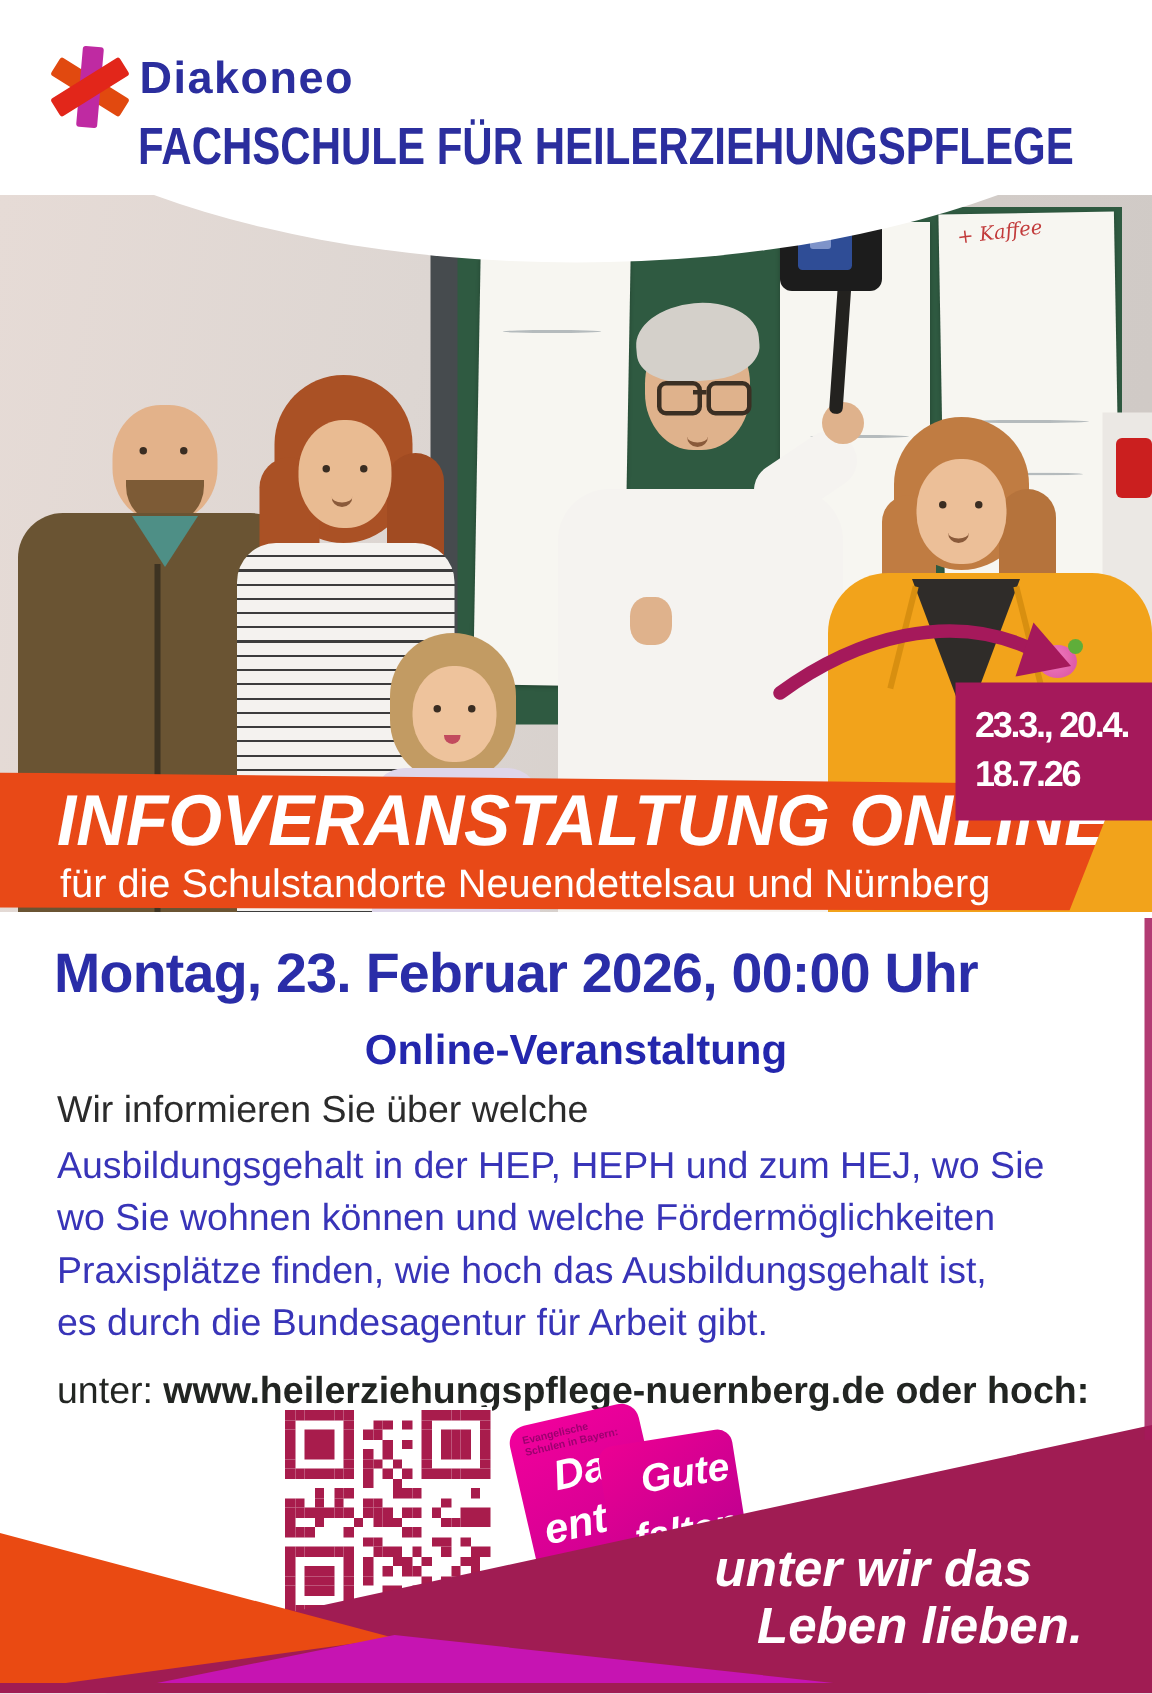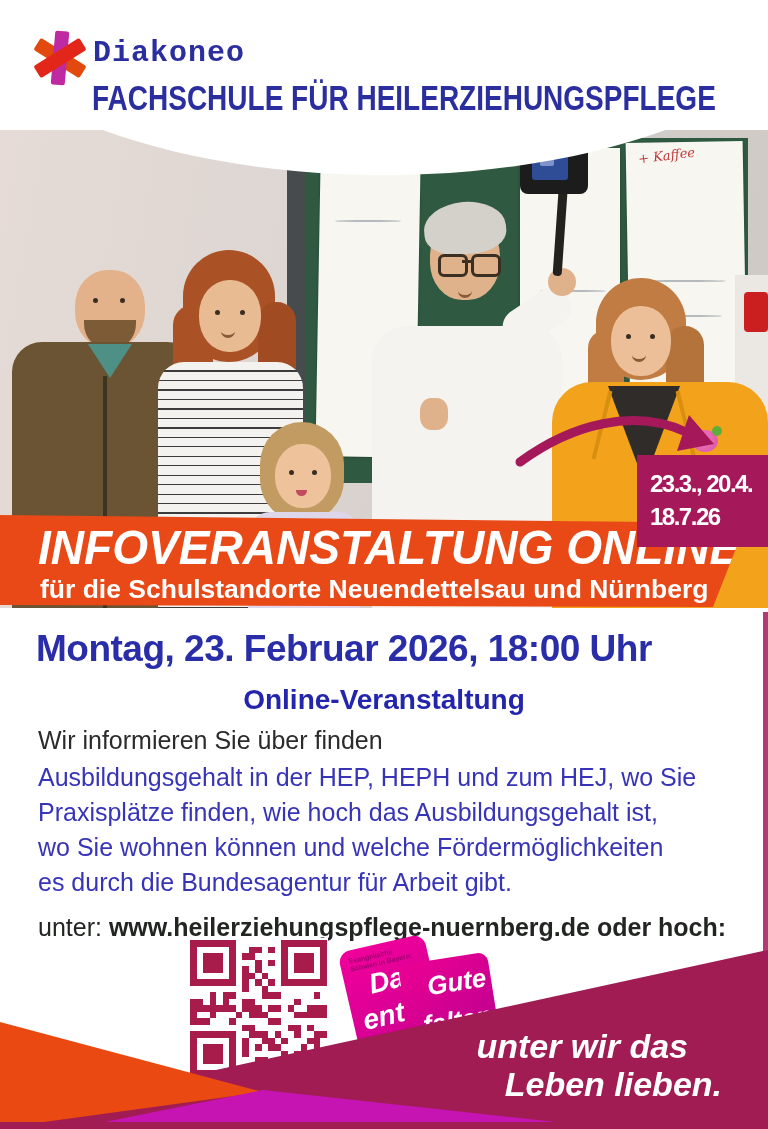--- a/index.html
+++ b/index.html
@@ -6,21 +6,21 @@
   .poster{position:relative;width:768px;height:1129px;background:#fff;overflow:hidden;
           font-family:"Liberation Sans",sans-serif;}
   i.s{position:absolute;display:block;}
 
   
   .logo{position:absolute;left:30px;top:28px;width:60px;height:60px;}
   .logo .bar{position:absolute;left:23px;top:3px;width:14px;height:54px;border-radius:2px;}
   .bar-orange{transform:rotate(-58deg);background:#e1490f;}
   .bar-magenta{transform:rotate(5deg);background:#bf2aa2;}
   .bar-red{transform:rotate(58deg);background:#e2261a;}
-  .brand{position:absolute;left:93px;top:36px;font-size:30px;font-weight:700;color:#2b2e9e;letter-spacing:1px;font-family:Liberation Mono, monospace;}
+  .brand{position:absolute;left:93px;top:36px;font-size:30px;font-weight:700;color:#2b2e9e;letter-spacing:1px;}
   .school{position:absolute;left:92px;top:78px;font-size:35px;font-weight:700;color:#2b2e9e;white-space:nowrap;}
   .school span{display:inline-block;transform:scaleX(.8);transform-origin:left center;letter-spacing:0;}
 
   
   .photo{position:absolute;left:0;top:130px;width:768px;height:478px;overflow:hidden;z-index:1;
          background:linear-gradient(100deg,#e6dbd6 0%,#ddd6d2 35%,#d3cdc9 70%,#cfc9c5 100%);}
   .arc{position:absolute;left:-8%;top:-355px;width:116%;height:400px;background:#fff;border-radius:50%;}
   .board-frame{position:absolute;left:287px;top:8px;width:20px;height:345px;background:#464b4e;}
   .board{position:absolute;left:305px;top:8px;width:443px;height:345px;background:#2f5a41;}
   .sheet{position:absolute;background:#f7f6f1;box-shadow:0 1px 3px rgba(0,0,0,.25);}
@@ -40,21 +40,21 @@
   .arrow-svg{position:absolute;left:500px;top:396px;z-index:3;}
   .datebox{position:absolute;left:637px;top:455px;width:131px;height:92px;background:#a5195b;z-index:4;
            color:#fff;font-weight:700;font-size:24px;letter-spacing:-1.5px;line-height:33px;
            padding:12px 0 0 13px;box-sizing:border-box;}
 
   
   .banner{position:absolute;left:0;top:508px;width:768px;height:102px;background:#e84917;z-index:2;
           clip-path:polygon(0 7px,746px 15px,713px 99px,0 97px);color:#fff;}
   .banner-title{position:absolute;left:38px;top:12px;font-size:48px;font-weight:700;font-style:italic;
                 white-space:nowrap;transform:scaleX(.96);transform-origin:left center;}
-  .banner-sub{position:absolute;left:40px;top:66px;font-size:26.5px;font-weight:700;white-space:nowrap;}
+  .banner-sub{position:absolute;left:40px;top:66px;font-size:26.5px;font-weight:400;white-space:nowrap;}
 
   
   .datetime{position:absolute;left:36px;top:628px;margin:0;font-size:37px;font-weight:700;color:#2a2da8;
             letter-spacing:-.5px;white-space:nowrap;}
   .format{position:absolute;left:0;top:684px;width:768px;margin:0;text-align:center;font-size:28px;
           font-weight:700;color:#2326ad;}
   .intro{position:absolute;left:38px;top:726px;margin:0;font-size:25px;color:#2b2b2b;}
   .details{position:absolute;left:38px;top:760px;font-size:25px;line-height:35px;color:#3834b8;}
   .linkline1{position:absolute;left:38px;top:878px;margin:0;font-size:25px;color:#222522;}
   .linkline2{position:absolute;left:38px;top:913px;margin:0;font-size:25px;color:#222522;}
@@ -187,27 +187,27 @@
   <div class="datebox">
     <div>23.3., 20.4.</div>
     <div>18.7.26</div>
   </div>
 
   <div class="banner">
     <div class="banner-title">INFOVERANSTALTUNG ONLINE</div>
     <div class="banner-sub">für die Schulstandorte Neuendettelsau und Nürnberg</div>
   </div>
 
-  <h1 class="datetime">Montag, 23. Februar 2026, 18:00 Uhr</h1>
+  <h1 class="datetime">Montag, 23. Februar 2026, 00:00 Uhr</h1>
   <h2 class="format">Online-Veranstaltung</h2>
-  <p class="intro">Wir informieren Sie über finden</p>
+  <p class="intro">Wir informieren Sie über welche</p>
   <div class="details">
     <div>Ausbildungsgehalt in der HEP, HEPH und zum HEJ, wo Sie</div>
+    <div>wo Sie wohnen können und welche Fördermöglichkeiten</div>
     <div>Praxisplätze finden, wie hoch das Ausbildungsgehalt ist,</div>
-    <div>wo Sie wohnen können und welche Fördermöglichkeiten</div>
     <div>es durch die Bundesagentur für Arbeit gibt.</div>
   </div>
   <p class="linkline2"><span>unter:</span> <b>www.heilerziehungspflege-nuernberg.de</b> <b>oder hoch:</b></p>
 
   <div class="qr" id="qr">
       <i style="left:2px;top:2px"></i>
       <i style="left:8.5px;top:2px"></i>
       <i style="left:15px;top:2px"></i>
       <i style="left:21.5px;top:2px"></i>
       <i style="left:28px;top:2px"></i>

